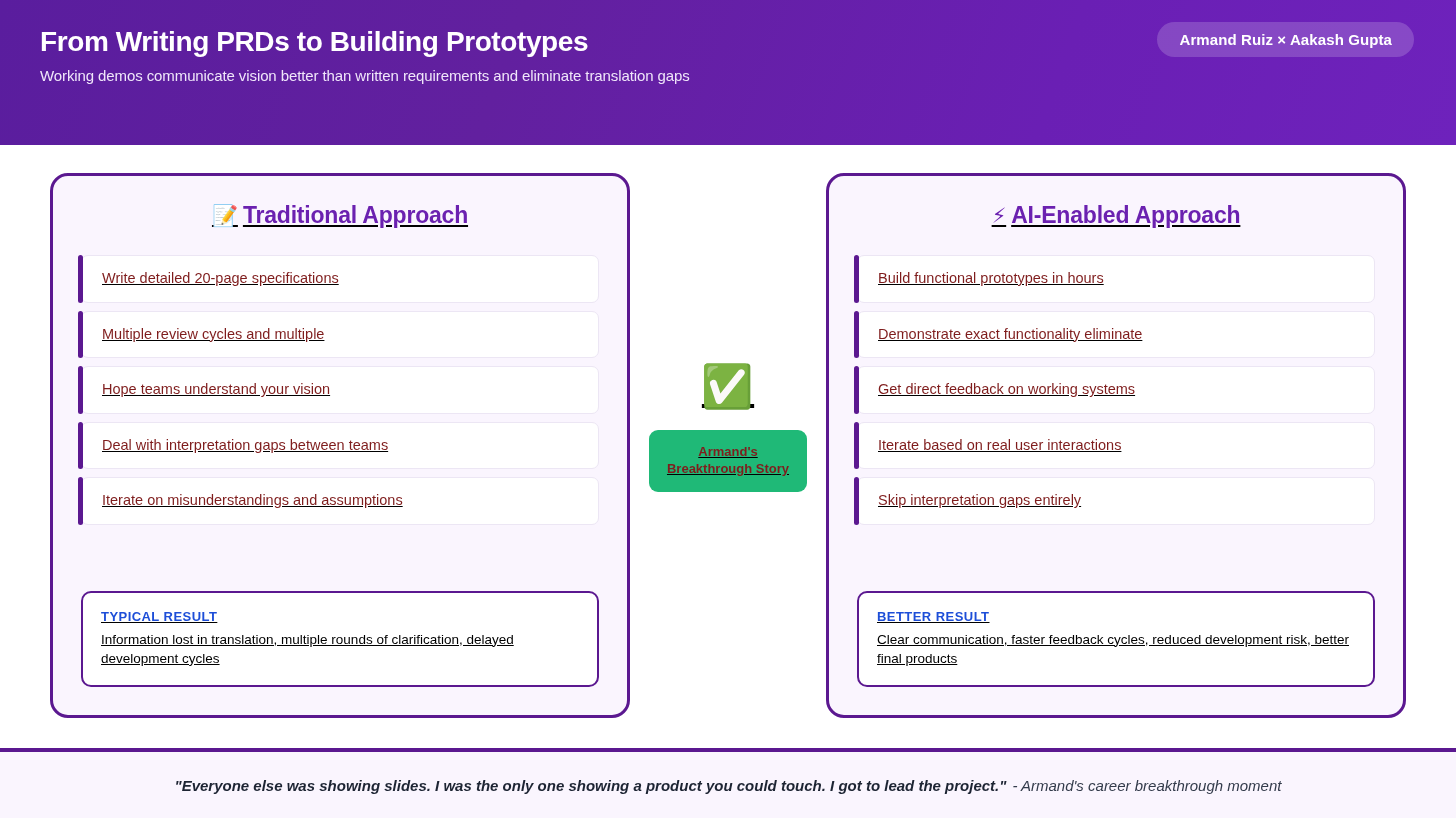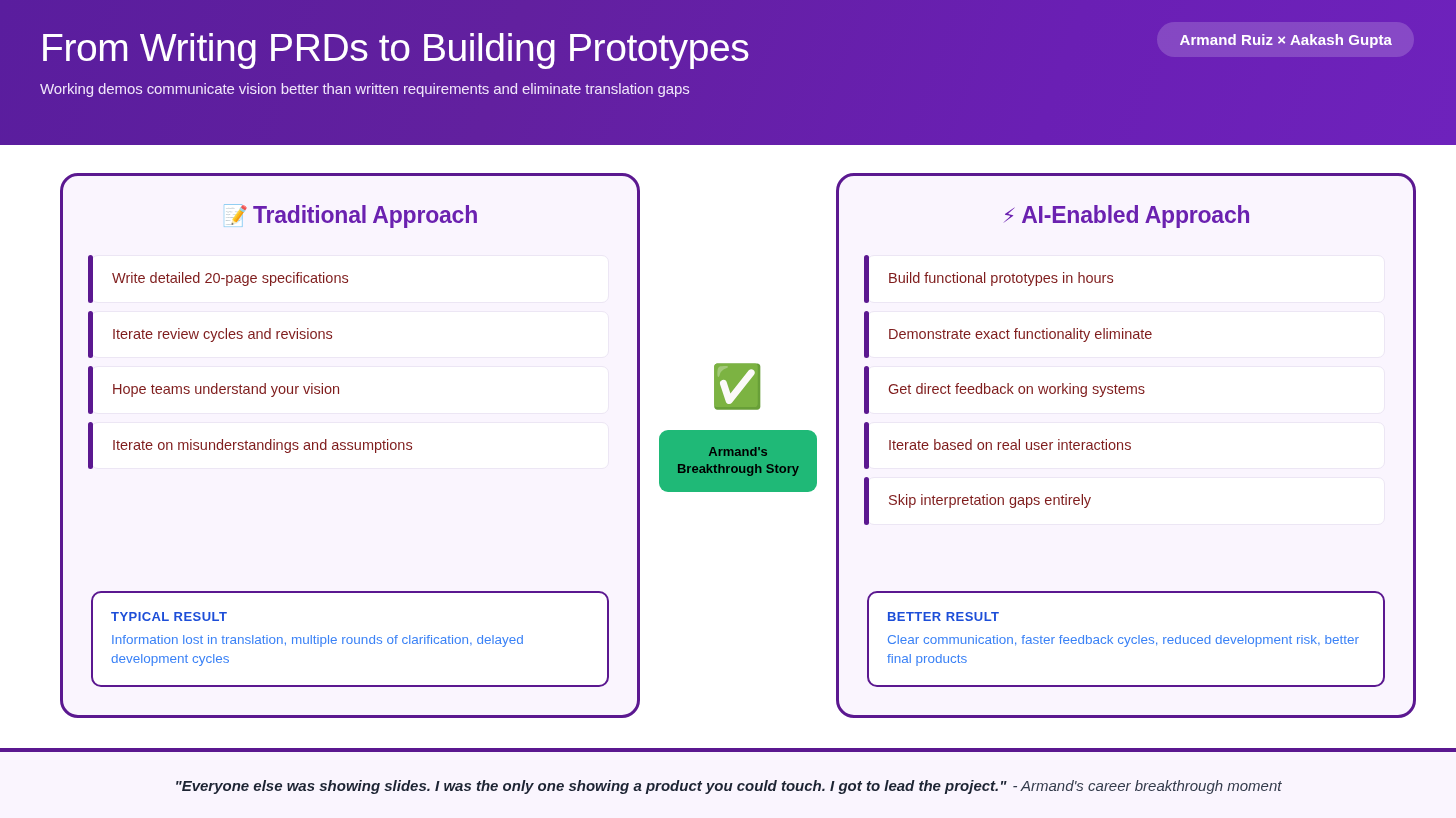--- a/index.html
+++ b/index.html
@@ -25,22 +25,22 @@
   
   .header {
     position: relative;
     height: 145px;
     flex: 0 0 145px;
     background: linear-gradient(110deg, #5a1d9e 0%, #62209f 35%, #6a1fb4 72%, #6e22bc 100%);
     padding: 26px 40px 0 40px;
   }
   .header-title {
     color: #ffffff;
-    font-size: 39px;
-    font-weight: normal;
+    font-size: 28px;
+    font-weight: bold;
     letter-spacing: -0.4px;
     line-height: 1.12;
     white-space: nowrap;
   }
   .header-subtitle {
     margin-top: 9px;
     color: #f0e6fa;
     font-size: 15px;
     font-weight: 400;
     line-height: 1.3;
@@ -61,23 +61,24 @@
     white-space: nowrap;
     text-align: center;
   }
 
   
   .body-area {
     position: relative;
     flex: 1 1 auto;
     display: flex;
     align-items: flex-start;
-    justify-content: flex-end;
+    justify-content: center;
     padding: 28px 40px 0 40px;
     background: #ffffff;
+    text-decoration: underline;
   }
 
   .card {
     width: 580px;
     border: 3px solid #5b1890;
     border-radius: 18px;
     background: #faf5fe;
     padding: 26px 28px 28px 28px;
     min-height: 545px;
     display: flex;
@@ -133,42 +134,42 @@
     padding: 16px 18px 17px 18px;
   }
   .result-label {
     color: #1d4ed8;
     font-size: 13px;
     font-weight: bold;
     letter-spacing: 0.45px;
     margin-bottom: 6px;
   }
   .result-text {
-    color: #3b82f6;
+    color: #000000;
     font-size: 13.5px;
     line-height: 1.42;
   }
 
   
   .center-col {
     width: 196px;
     display: flex;
     flex-direction: column;
     align-items: center;
     padding-top: 193px;
   }
   .center-check {
     font-size: 42px;
     line-height: 1;
     font-family: "DejaVu Sans", sans-serif;
   }
   .center-badge {
     margin-top: 22px;
     background: #1fb977;
-    color: #000000;
+    color: #7f1d1d;
     font-size: 13px;
     font-weight: bold;
     text-align: center;
     border-radius: 9px;
     padding: 14px 16px;
     line-height: 1.3;
     width: 158px;
   }
 
   
@@ -214,25 +215,29 @@
       <div class="card-title">
         <span class="emoji">📝</span><span>Traditional Approach</span>
       </div>
       <div class="item-list">
         <div class="item">
           <span class="item-accent"></span>
           <span>Write detailed 20-page specifications</span>
         </div>
         <div class="item">
           <span class="item-accent"></span>
-          <span>Iterate review cycles and revisions</span>
+          <span>Multiple review cycles and multiple</span>
         </div>
         <div class="item">
           <span class="item-accent"></span>
           <span>Hope teams understand your vision</span>
+        </div>
+        <div class="item">
+          <span class="item-accent"></span>
+          <span>Deal with interpretation gaps between teams</span>
         </div>
         <div class="item">
           <span class="item-accent"></span>
           <span>Iterate on misunderstandings and assumptions</span>
         </div>
       </div>
       <div class="result-box">
         <div class="result-label">TYPICAL RESULT</div>
         <div class="result-text">Information lost in translation, multiple rounds of clarification, delayed development cycles</div>
       </div>

